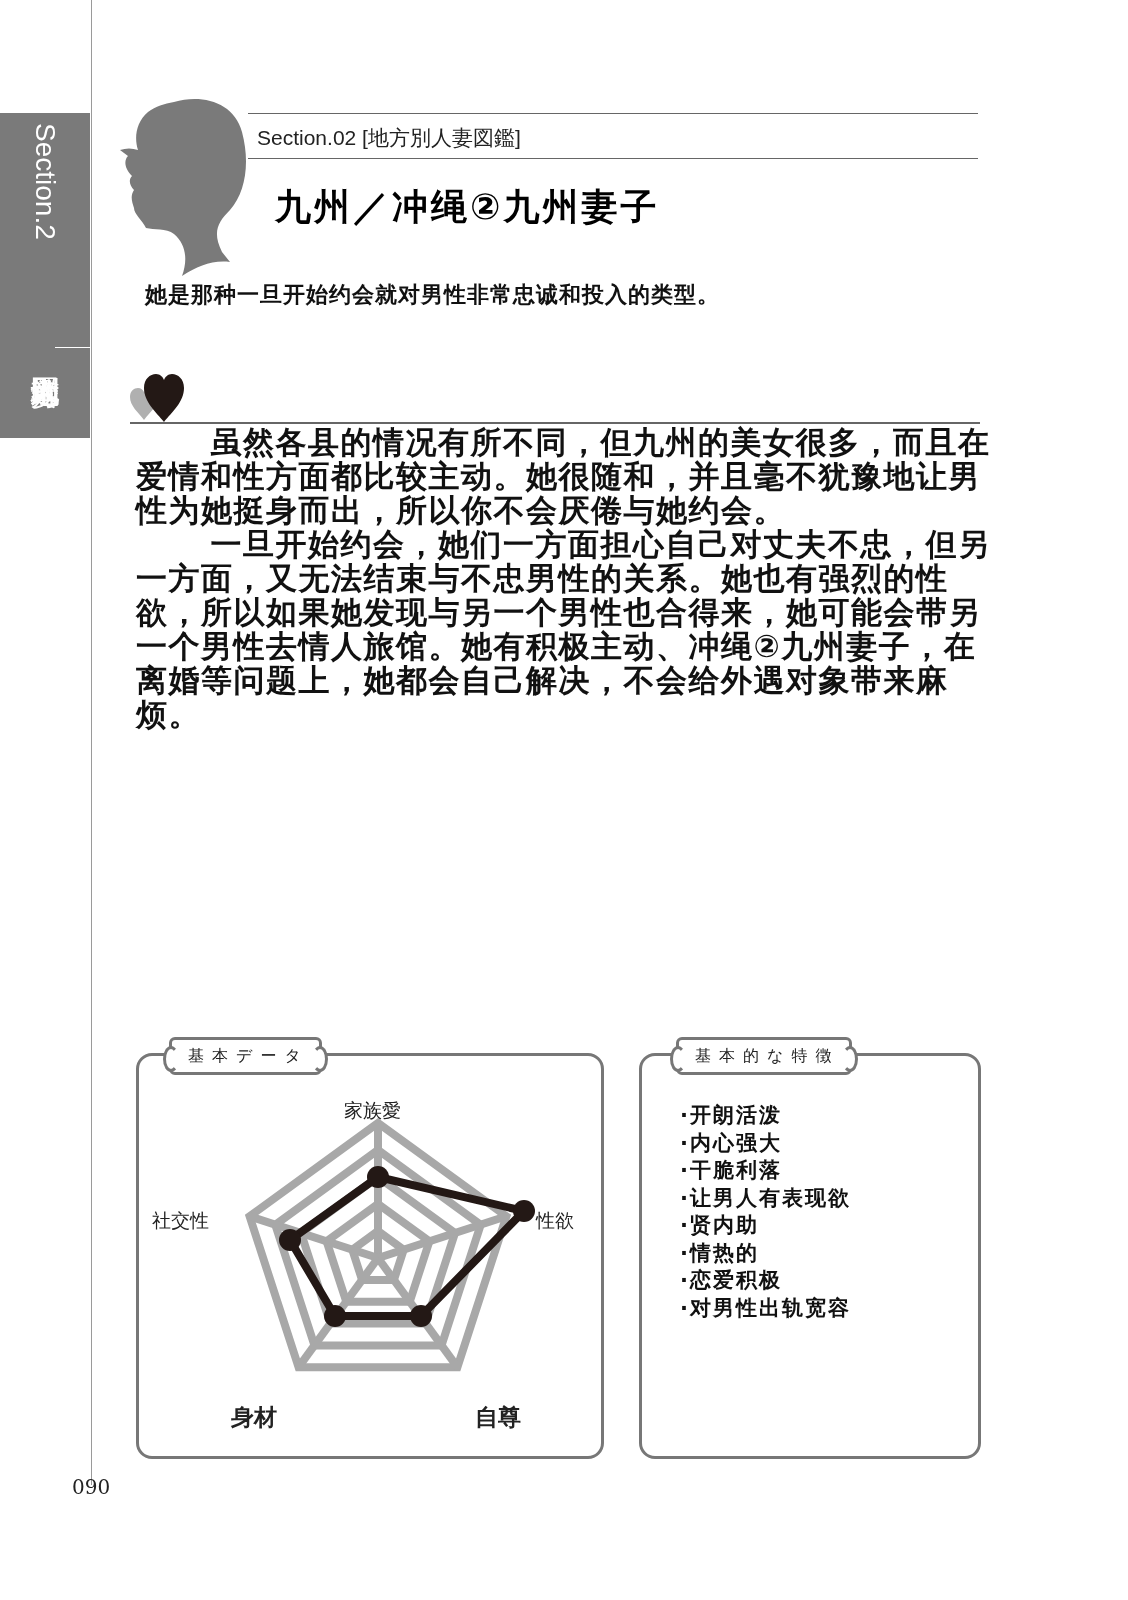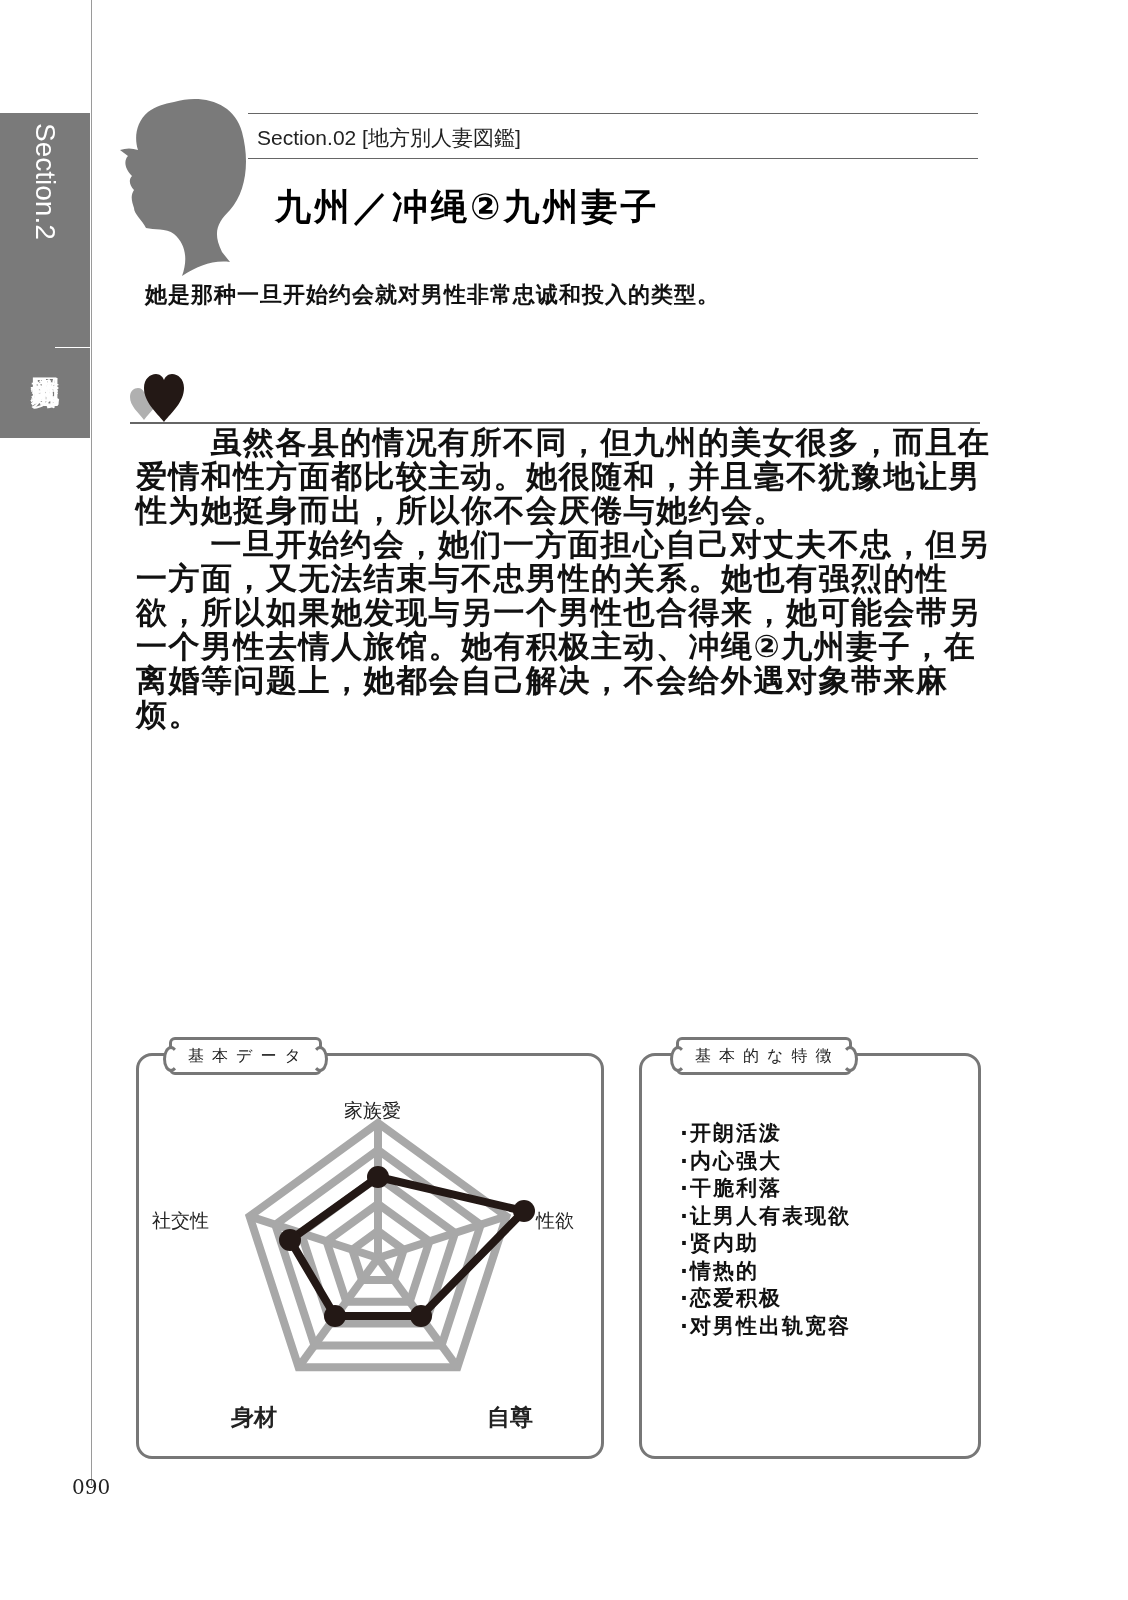--- a/index.html
+++ b/index.html
@@ -23,21 +23,21 @@
   .panel{position:absolute;border:3px solid #777;border-radius:16px;}
   .panel-left{left:136px;top:1053px;width:462px;height:400px;}
   .panel-right{left:639px;top:1053px;width:336px;height:400px;}
   .panel-tag{position:absolute;top:-19px;height:32px;background:#fff;border:3px solid #777;border-radius:6px;font-size:16px;letter-spacing:8px;line-height:32px;padding:0 10px 0 16px;color:#222;}
   .panel-tag:before,.panel-tag:after{content:"";position:absolute;top:6px;width:10px;height:20px;background:#fff;border:3px solid #777;border-radius:50%;}
   .panel-tag:before{left:-9px;border-right-color:#fff;}
   .panel-tag:after{right:-9px;border-left-color:#fff;}
   .radar{position:absolute;left:0;top:0;}
   .axis-label{position:absolute;font-size:19px;color:#222;}
   .axis-label.bold{font-size:23px;font-weight:bold;}
-  .traits{position:absolute;left:38px;top:64px;margin:0;padding:0;list-style:none;font-size:21px;font-weight:bold;line-height:27.5px;letter-spacing:2px;}
+  .traits{position:absolute;left:38px;top:46px;margin:0;padding:0;list-style:none;font-size:21px;font-weight:bold;line-height:27.5px;letter-spacing:2px;}
   .page-num{position:absolute;left:72px;top:1475px;font-family:"DejaVu Serif",serif;font-size:20px;color:#222;}
 </style>
 </head>
 <body>
 
 <div class="gutter-line"></div>
 
 <div class="side-tab">
   <div class="vt vt1">Section.2</div>
   <div class="sep"></div>
@@ -86,21 +86,21 @@
     <g fill="#231815">
       <circle cx="239" cy="121" r="11"></circle>
       <circle cx="385" cy="155" r="11"></circle>
       <circle cx="282" cy="260" r="11"></circle>
       <circle cx="196" cy="260" r="11"></circle>
       <circle cx="151" cy="184" r="11"></circle>
     </g>
   </svg>
   <div class="axis-label" style="left:205px;top:26px;margin-top:16px;">家族愛</div>
   <div class="axis-label" style="left:397px;top:152px;">性欲</div>
-  <div class="axis-label bold" style="left:348px;top:346px;">自尊</div>
+  <div class="axis-label bold" style="left:336px;top:346px;">自尊</div>
   <div class="axis-label bold" style="left:92px;top:346px;">身材</div>
   <div class="axis-label" style="left:13px;top:152px;">社交性</div>
 </div>
 
 <div class="panel panel-right">
   <div class="panel-tag" style="left:34px;">基本的な特徴</div>
   <ul class="traits">
     <li>·开朗活泼</li>
     <li>·内心强大</li>
     <li>·干脆利落</li>

